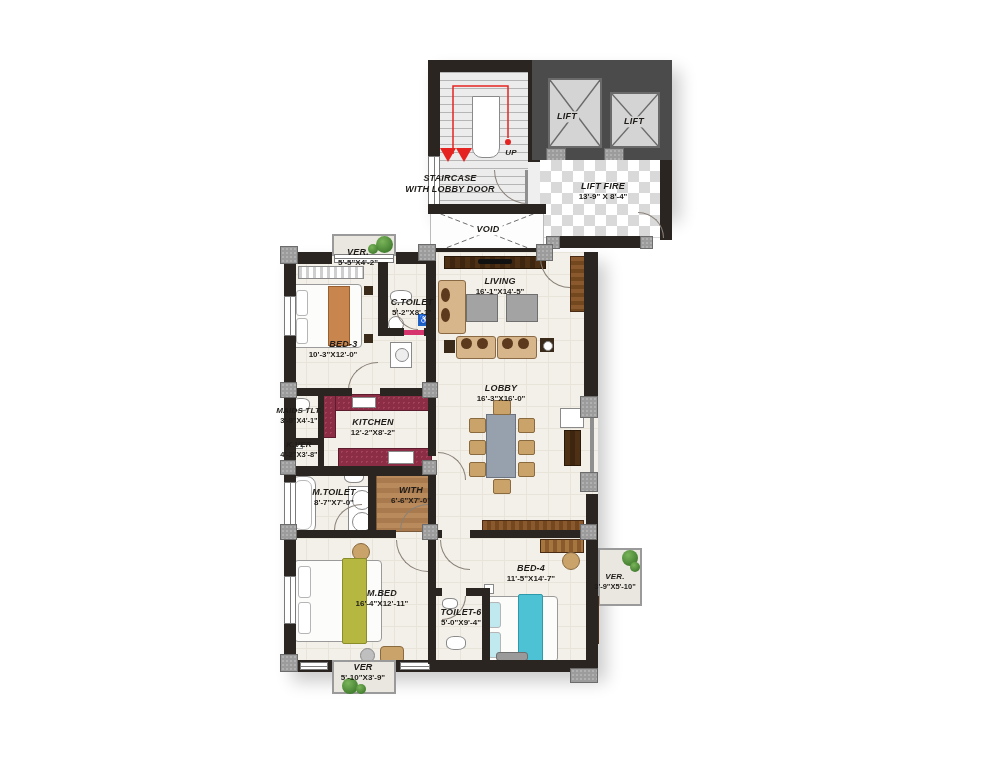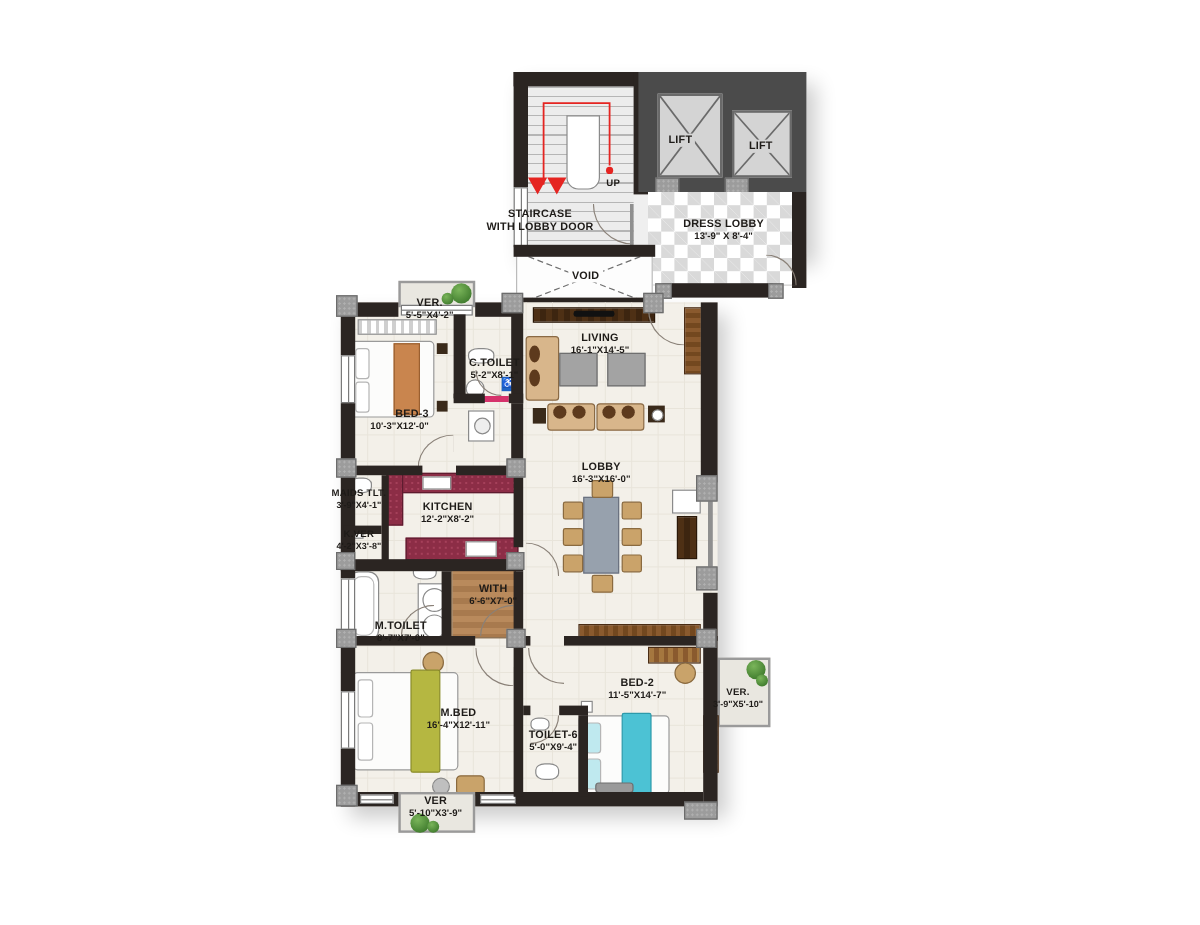--- a/index.html
+++ b/index.html
@@ -38,21 +38,21 @@
   .sofa{position:absolute;background:#d8b68b;border:1px solid #8a6a45;border-radius:3px;}
   .pillow{position:absolute;background:#5d3a1d;border-radius:50%;}
   .tgray{position:absolute;background:#a3a3a3;border:1px solid #6f6f6f;box-sizing:border-box;}
   .bed{position:absolute;background:#fcfcfb;border:1px solid #9a9a9a;border-radius:4px;box-sizing:border-box;}
   .bpillow{position:absolute;background:#fff;border:1px solid #b5b5b5;border-radius:3px;}
   .chair{position:absolute;background:#caa36a;border:1px solid #8a6a3f;border-radius:2px;}
   .dot{position:absolute;border-radius:50%;}
   .shadowed{box-shadow:8px 10px 16px rgba(0,0,0,0.20);}
   .rlabel{position:absolute;transform:translate(-50%,-50%);display:flex;flex-direction:column;align-items:center;
           text-align:center;font-weight:bold;line-height:1.25;white-space:nowrap;z-index:40;}
-  .rname{font-size:9px;letter-spacing:0.2px;}
+  .rname{font-size:9px;letter-spacing:0.2px;font-style:italic;}
   .rdim{font-size:8px;}
   .small .rname{font-size:8px;}
 </style>
 </head>
 <body>
 
 <div class="plan">
 
   <div class="abs shadowed" style="left:428px;top:60px;width:244px;height:152px;background:#efefef;"></div>
   <div class="steps" style="left:440px;top:72px;width:88px;height:138px;"></div>
@@ -99,21 +99,21 @@
   <div class="col" style="left:546px;top:148px;width:20px;height:13px;"></div>
   <div class="col" style="left:604px;top:148px;width:20px;height:13px;"></div>
 
   <div class="checker" style="left:540px;top:160px;width:132px;height:78px;"></div>
   <div class="wall" style="left:660px;top:160px;width:12px;height:80px;"></div>
   <div class="wall" style="left:552px;top:236px;width:92px;height:12px;"></div>
   <div class="col" style="left:546px;top:236px;width:14px;height:13px;"></div>
   <div class="col" style="left:640px;top:236px;width:13px;height:13px;"></div>
   <div class="arc tr" style="left:638px;top:212px;width:26px;height:26px;"></div>
   <div class="rlabel" style="left:603px;top:192px;">
-    <span class="rname">DRESS LOBBY</span>
+    <span class="rname">LIFT FIRE</span>
     <span class="rdim">13'-9" X 8'-4"</span>
   </div>
 
   <div class="abs" style="left:430px;top:208px;width:114px;height:48px;background:#fdfdfd;border:1px solid #bbb;box-sizing:border-box;">
     <svg width="112" height="46">
       <line x1="2" y1="2" x2="110" y2="44" stroke="#6f6f6f" stroke-width="1" stroke-dasharray="5,3"></line>
       <line x1="110" y1="2" x2="2" y2="44" stroke="#6f6f6f" stroke-width="1" stroke-dasharray="5,3"></line>
     </svg>
   </div>
   <div class="wall" style="left:428px;top:204px;width:118px;height:10px;"></div>
@@ -220,21 +220,21 @@
   <div class="whitefix" style="left:390px;top:342px;width:22px;height:26px;"></div>
   <div class="dot" style="left:395px;top:348px;width:12px;height:12px;border:1px solid #8a8a8a;background:#eee;"></div>
   <div class="arc tl" style="left:348px;top:362px;width:30px;height:28px;"></div>
 
   <div class="whitefix" style="left:290px;top:476px;width:26px;height:58px;border-radius:9px;"></div>
   <div class="abs" style="left:294px;top:480px;width:18px;height:50px;border:1px solid #b9b9b9;border-radius:7px;box-sizing:border-box;"></div>
   <div class="whitefix" style="left:344px;top:470px;width:20px;height:13px;border-radius:40%;"></div>
   <div class="whitefix" style="left:348px;top:486px;width:26px;height:48px;"></div>
   <div class="dot" style="left:352px;top:490px;width:18px;height:18px;border:1px solid #8a8a8a;background:#fff;"></div>
   <div class="dot" style="left:352px;top:512px;width:18px;height:18px;border:1px solid #8a8a8a;background:#fff;"></div>
-  <div class="rlabel" style="left:334px;top:527px;">
+  <div class="rlabel" style="left:334px;top:498px;">
     <span class="rname">M.TOILET</span>
     <span class="rdim">8'-7"X7'-0"</span>
   </div>
   <div class="arc tl" style="left:334px;top:504px;width:28px;height:26px;"></div>
 
   <div class="abs" style="left:376px;top:472px;width:54px;height:60px;background:repeating-linear-gradient(#b98a5c 0 5px,#a87a4e 5px 10px);border:1px solid #7a5a38;box-sizing:border-box;"></div>
   <div class="rlabel" style="left:411px;top:496px;">
     <span class="rname">WITH</span>
     <span class="rdim">6'-6"X7'-0"</span>
   </div>
@@ -264,21 +264,21 @@
   <div class="wood" style="left:482px;top:520px;width:102px;height:17px;"></div>
   <div class="wood" style="left:540px;top:539px;width:44px;height:14px;background:repeating-linear-gradient(90deg,#a5causa 0 4px,#8a5a2e 4px 8px);background:repeating-linear-gradient(90deg,#a5773f 0 4px,#8a5a2e 4px 8px);"></div>
   <div class="dot" style="left:562px;top:552px;width:16px;height:16px;background:#c9a36a;border:1px solid #8a6a3f;"></div>
   <div class="bed" style="left:482px;top:596px;width:76px;height:66px;"></div>
   <div class="abs" style="left:518px;top:594px;width:25px;height:70px;background:#4cc2d4;border:1px solid #2c9aab;box-sizing:border-box;border-radius:2px;"></div>
   <div class="bpillow" style="left:488px;top:602px;width:11px;height:24px;background:#bfe9ef;"></div>
   <div class="bpillow" style="left:488px;top:632px;width:11px;height:24px;background:#bfe9ef;"></div>
   <div class="whitefix" style="left:484px;top:584px;width:10px;height:10px;"></div>
   <div class="abs" style="left:496px;top:652px;width:30px;height:7px;background:#9a9a9a;border-radius:3px;border:1px solid #6f6f6f;"></div>
   <div class="rlabel" style="left:531px;top:574px;">
-    <span class="rname">BED-2</span>
+    <span class="rname">BED-4</span>
     <span class="rdim">11'-5"X14'-7"</span>
   </div>
   <div class="arc bl" style="left:440px;top:540px;width:30px;height:30px;"></div>
 
   <div class="abs" style="left:598px;top:548px;width:44px;height:58px;background:#e9e7e0;border:2px solid #9a9a9a;box-sizing:border-box;"></div>
   <div class="plant" style="left:622px;top:550px;width:16px;height:16px;"></div>
   <div class="plant" style="left:630px;top:562px;width:10px;height:10px;"></div>
   <div class="woodv" style="left:586px;top:596px;width:13px;height:48px;"></div>
   <div class="rlabel small" style="left:615px;top:582px;">
     <span class="rname">VER.</span>

